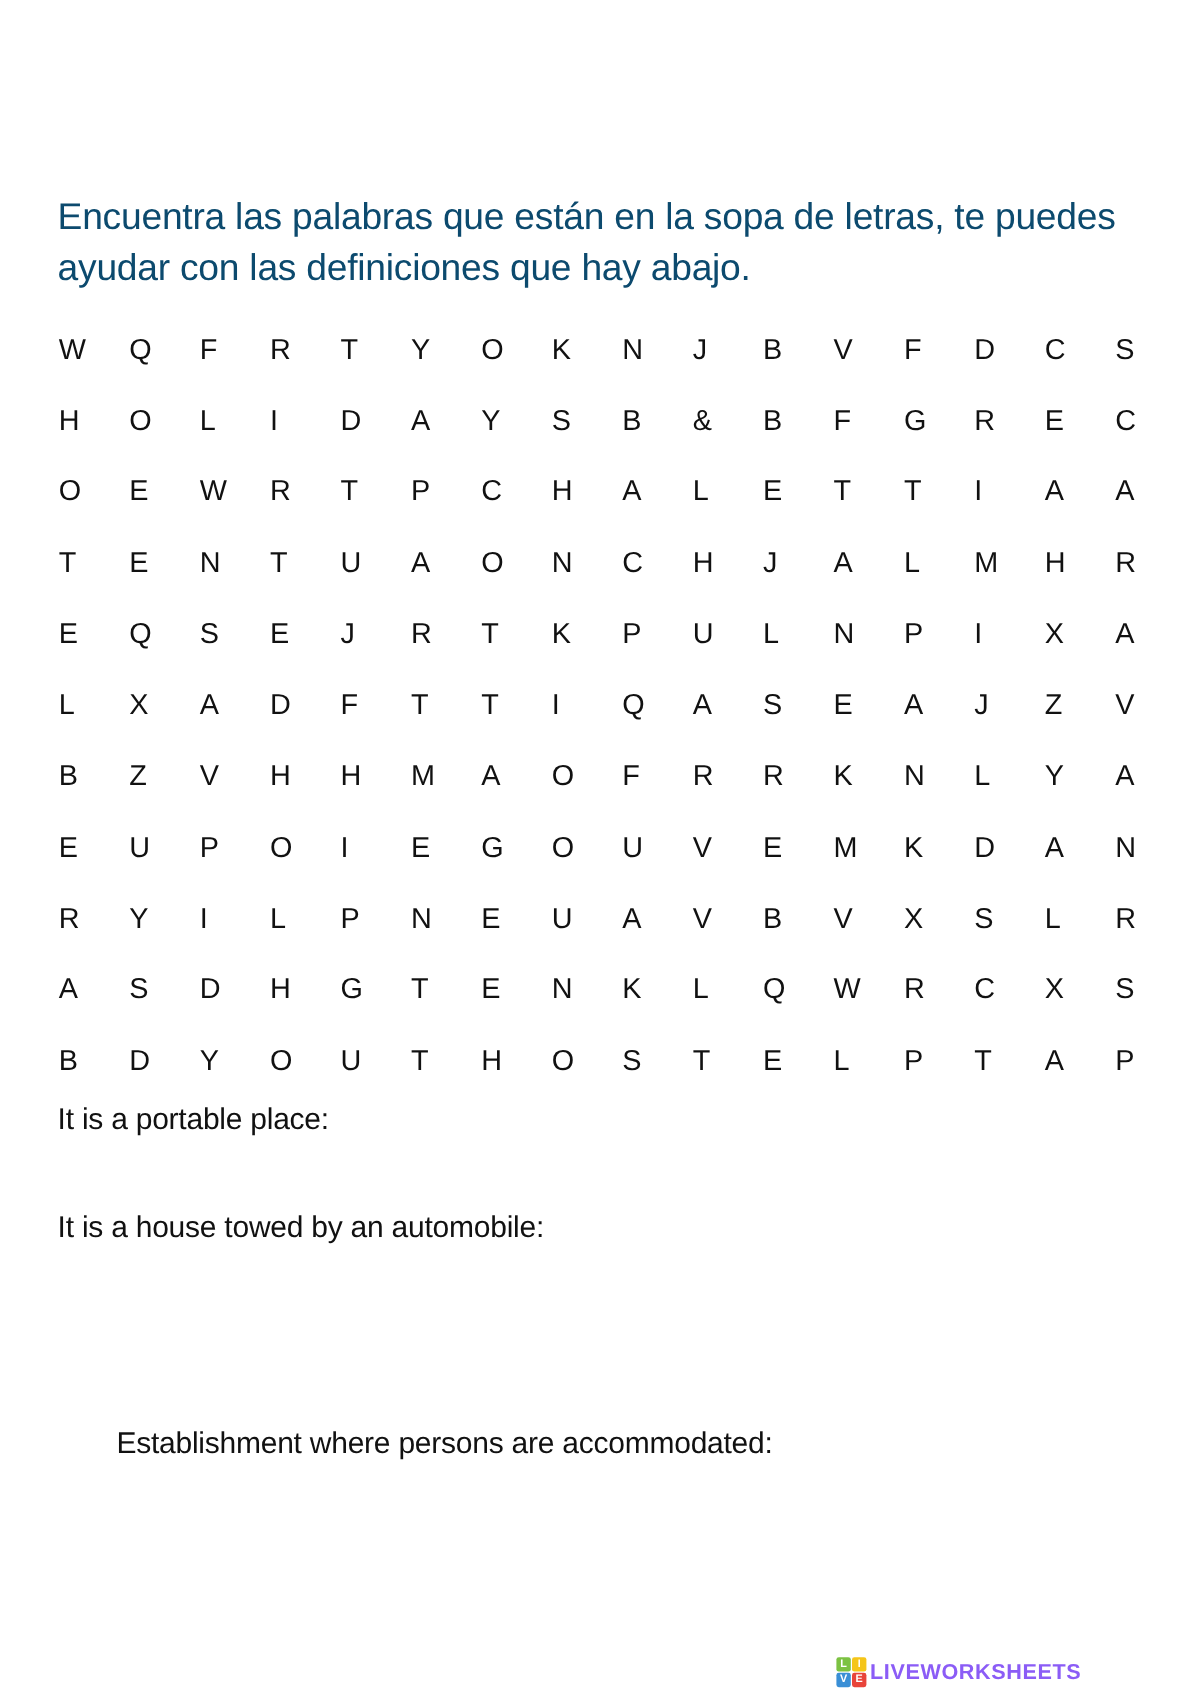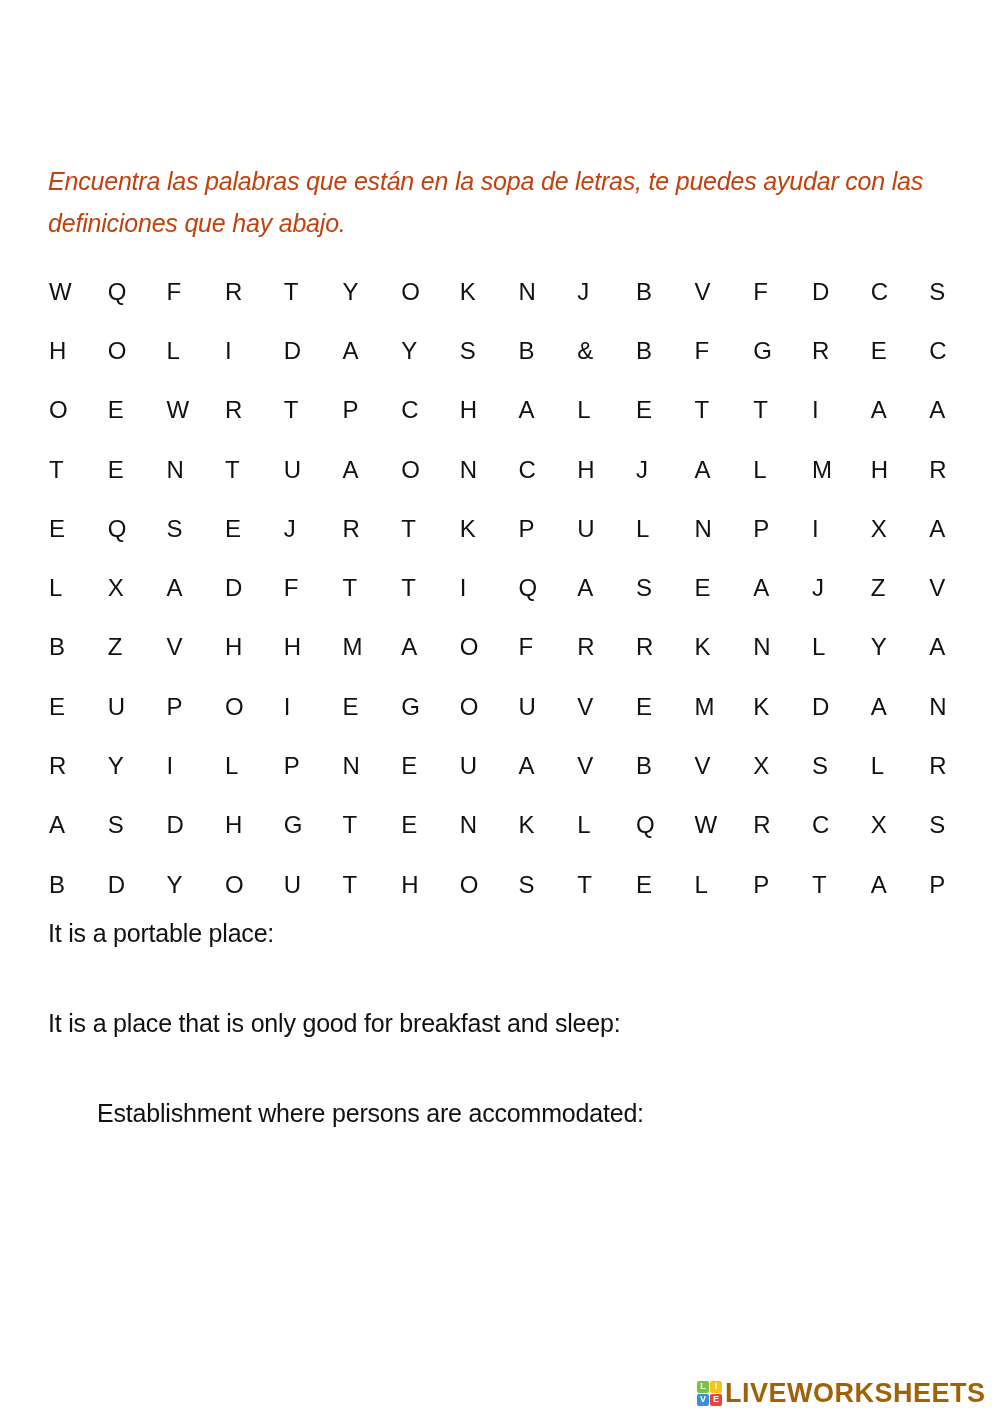--- a/index.html
+++ b/index.html
@@ -3,23 +3,22 @@
 <meta charset="utf-8">
 <style>
   html, body { margin: 0; padding: 0; background: #ffffff; }
   body {
     width: 1000px; height: 1413px; position: relative; overflow: hidden;
     font-family: "Liberation Sans", "DejaVu Sans", sans-serif;
     color: #111111;
   }
   .instructions {
     position: absolute; left: 48px; top: 160px; width: 900px;
-    font-size: 25px; line-height: 42px; color: #c2410c;
+    font-size: 31px; line-height: 42px; color: #0c4a6e;
     letter-spacing: -0.2px;
-    font-style: italic;
   }
   .grid {
     position: absolute; left: 46px; top: 262px;
   }
   .grid-row {
     display: flex; height: 59.3px; align-items: center;
   }
   .cell {
     width: 58.7px; font-size: 24px; text-align: left;
     padding-left: 3px; box-sizing: border-box;
@@ -45,21 +44,21 @@
   .logo-icon {
     display: grid; grid-template-columns: 12px 12px; grid-template-rows: 12px 12px;
     gap: 1px; margin-right: 3px;
   }
   .logo-icon span {
     font-size: 9px; font-weight: bold; color: #ffffff;
     display: flex; align-items: center; justify-content: center;
     border-radius: 2px; line-height: 1;
   }
   .logo-text {
-    font-size: 27px; font-weight: bold; color: #a16207;
+    font-size: 18px; font-weight: bold; color: #8b5cf6;
     letter-spacing: 0.5px;
   }
 </style>
 </head>
 <body>
 
 <div class="instructions">Encuentra las palabras que están en la sopa de letras, te puedes ayudar con las definiciones que hay abajo.</div>
 
 <div class="grid">
   <div class="grid-row">
@@ -261,21 +260,24 @@
       <span class="cell">P</span>
     </div>
 </div>
 
 <div class="definitions">
   <div class="definition">
     <span>It is a portable place:</span>
     <input class="answer-input" value="" style="">
   </div>
   <div class="definition">
-    <span>It is a place that is only good for breakfast and sleep:</span>
+    <span>It is a house towed by an automobile:</span>
+    <input class="answer-input" value="" style="">
+  </div>
+  <div class="definition">
     <input class="answer-input" value="" style="">
   </div>
   <div class="definition indented">
     <span>Establishment where persons are accommodated:</span>
     <input class="answer-input" value="" style="">
   </div>
 </div>
 
 <div class="logo">
   <div class="logo-icon">

